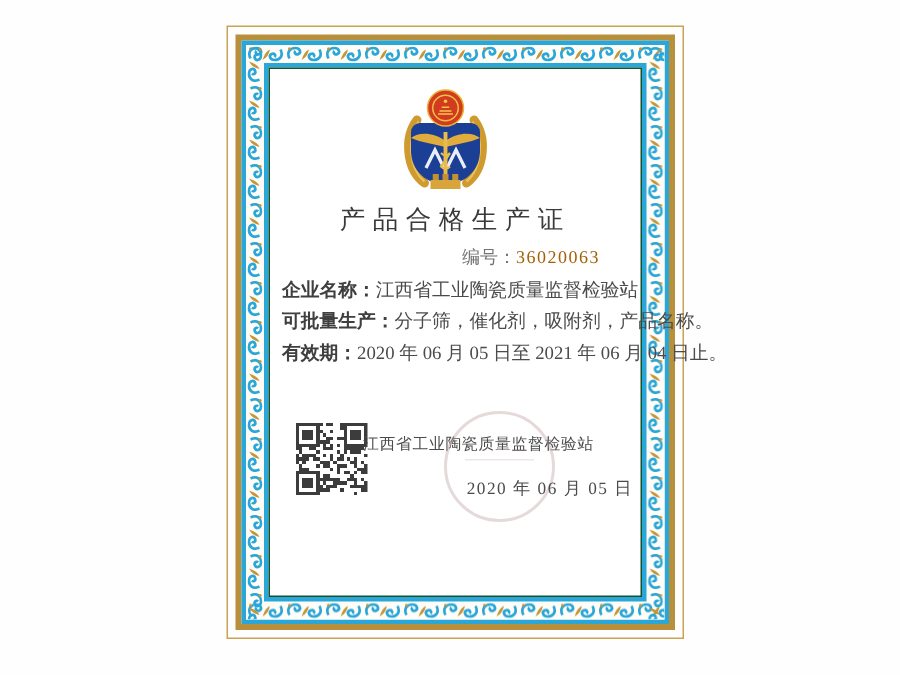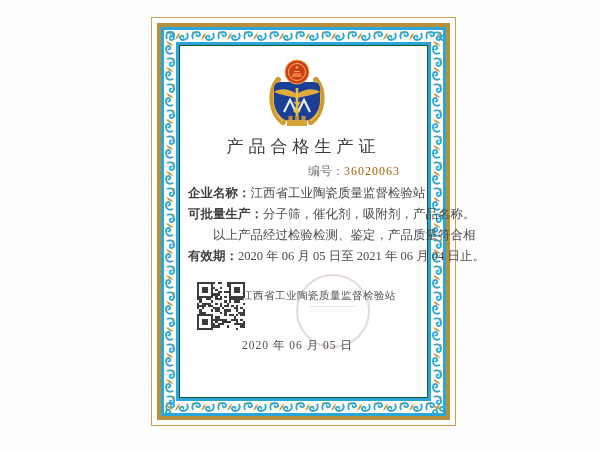--- a/index.html
+++ b/index.html
@@ -30,21 +30,21 @@
 
   .bodytext{position:absolute;top:137px;left:8px;right:5px;font-size:12.5px;line-height:21px;color:#4b4b4b;}
   .bodytext p{margin:0;white-space:nowrap;}
   .bodytext .lab{font-weight:bold;color:#3f3f3f;}
   .indent{text-indent:2em;}
 
   .qr{position:absolute;left:17px;top:236px;width:48px;height:48px;background:#fff;}
   .issuer{position:absolute;top:243px;left:62px;width:180px;text-align:left;font-size:10.5px;letter-spacing:0.5px;color:#4b4b4b;white-space:nowrap;}
   .seal{position:absolute;left:116px;top:228px;width:70px;height:70px;border-radius:50%;border:2px solid rgba(190,160,160,0.40);}
   .seal::after{content:"";position:absolute;left:12px;top:30px;right:12px;height:0;border-top:1px solid rgba(190,160,160,0.25);}
-  .date{position:absolute;top:272px;left:62px;width:180px;text-align:left;font-size:11.5px;letter-spacing:1px;color:#4b4b4b;white-space:nowrap;margin-top:20px;}
+  .date{position:absolute;top:272px;left:62px;width:180px;text-align:right;font-size:11.5px;letter-spacing:1px;color:#4b4b4b;white-space:nowrap;}
 </style>
 </head>
 <body>
 
 <svg width="0" height="0" style="position:absolute" aria-hidden="true">
   <defs>
     <pattern id="ornH" width="26" height="12" patternUnits="userSpaceOnUse">
       <path d="M3,9 C1,5 3,2 7,2 C10,2 11,5 9,6 C7,7 6,5 7,4" stroke="#2ba6d8" stroke-width="1.8" fill="none"></path>
       <path d="M23,3 C25,7 23,10 19,10 C16,10 15,7 17,6 C19,5 20,7 19,8" stroke="#2ba6d8" stroke-width="1.8" fill="none"></path>
       <path d="M11,10 Q13,4 16,3 Q15,8 11,10 Z" fill="#c49539"></path>
@@ -101,21 +101,20 @@
 
               <div class="title">产品合格生产证</div>
 
               <div class="serial">
                 <span class="lab">编号：</span><span class="num">36020063</span>
               </div>
 
               <div class="bodytext">
                 <p><span class="lab">企业名称：</span><span>江西省工业陶瓷质量监督检验站</span></p>
                 <p><span class="lab">可批量生产：</span><span>分子筛，催化剂，吸附剂，产品名称。</span></p>
-                <p class="indent">以上产品经过检验检测、鉴定，产品质量符合相</p>
                 <p><span class="lab">有效期：</span><span>2020 年 06 月 05 日至 2021 年 06 月 04 日止。</span></p>
               </div>
 
               <svg id="qr-svg" class="qr" viewBox="0 0 21 21" fill="#3c3c3c" shape-rendering="crispEdges">
                   <rect x="0" y="0" width="1" height="1"></rect>
                   <rect x="1" y="0" width="1" height="1"></rect>
                   <rect x="2" y="0" width="1" height="1"></rect>
                   <rect x="3" y="0" width="1" height="1"></rect>
                   <rect x="4" y="0" width="1" height="1"></rect>
                   <rect x="5" y="0" width="1" height="1"></rect>

